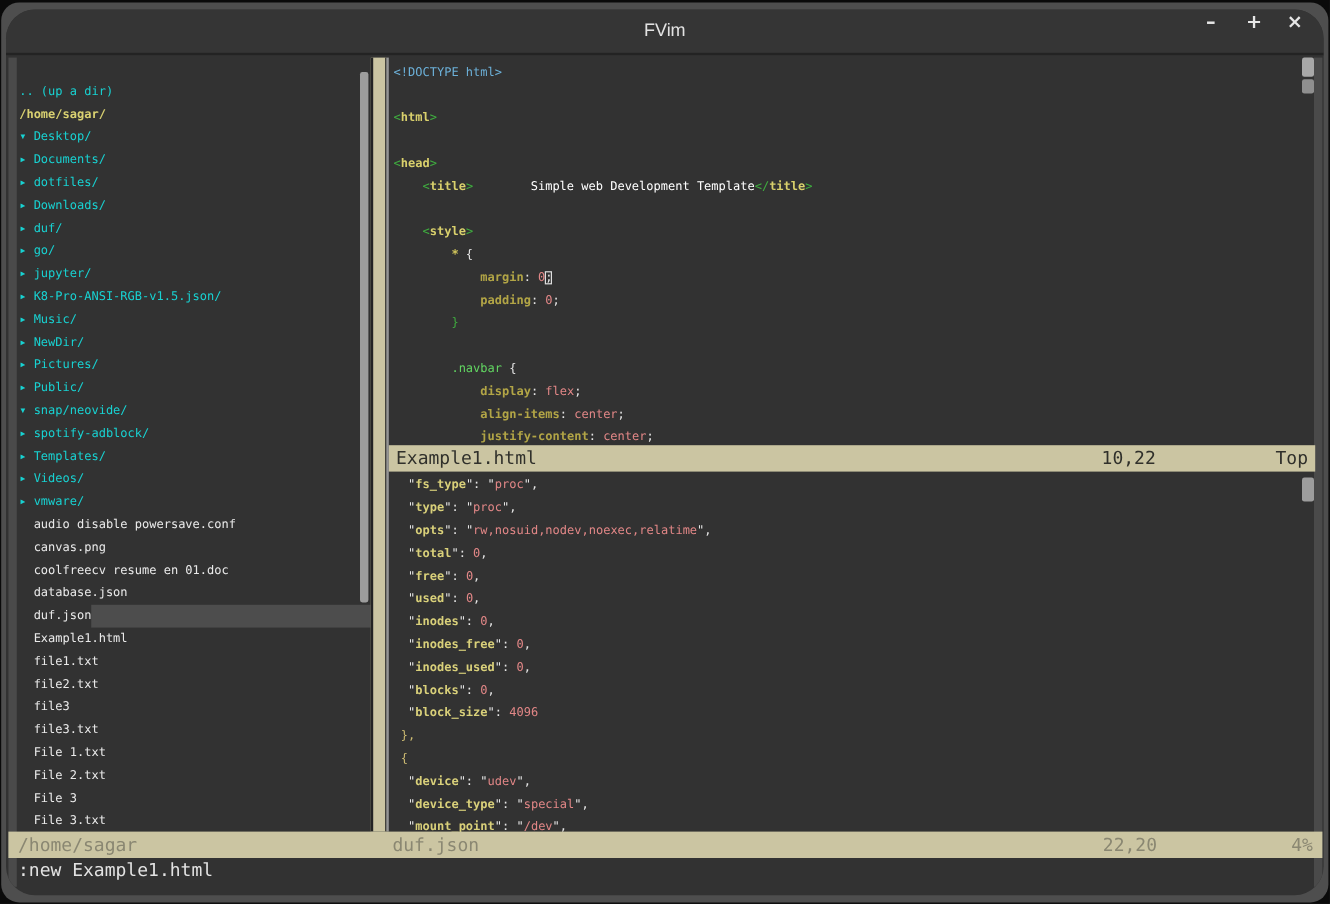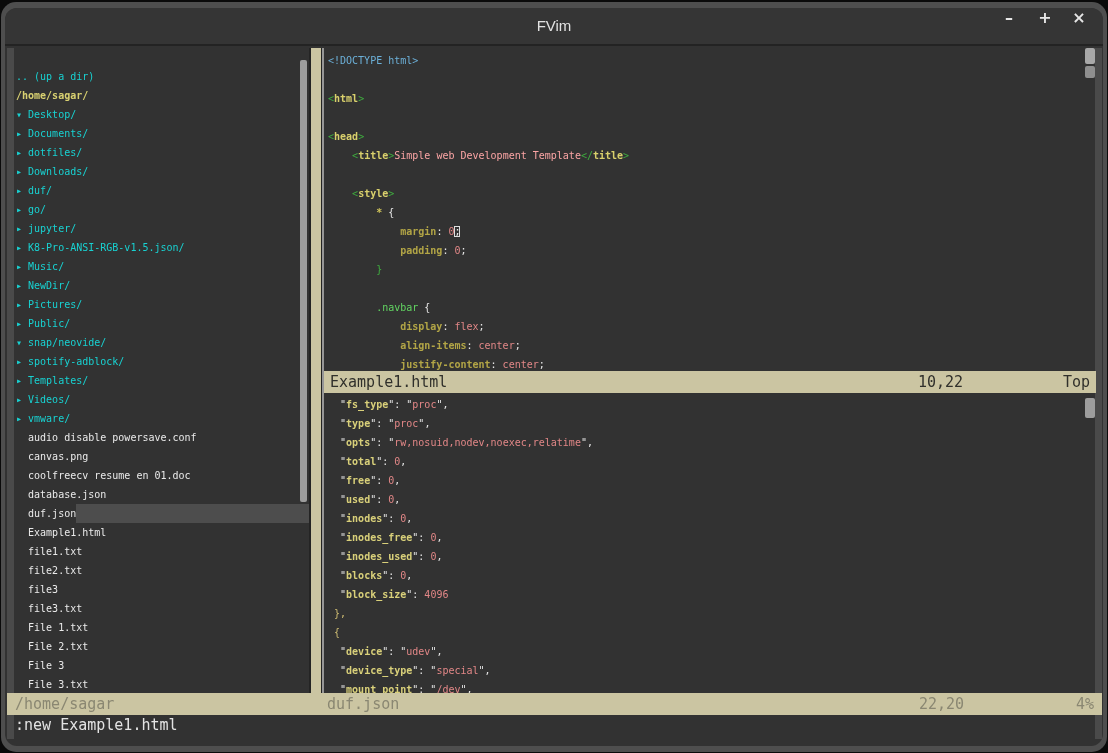--- a/index.html
+++ b/index.html
@@ -1,21 +1,21 @@
 <!DOCTYPE html>
 <html><head>
 <meta charset="utf-8">
 <style>
   * { margin:0; padding:0; box-sizing:border-box; }
   html,body { width:1108px; height:753px; background:#0a0a0a; overflow:hidden;
               font-family:"DejaVu Sans Mono","DejaVu Sans",monospace; }
   .frame { position:absolute; left:1px; top:2px; right:1px; bottom:1px;
            border-radius:15px; background:#4e4e4e; }
   .window { position:absolute; left:4px; top:6px; right:4px; bottom:6px;
-            border-radius:12px; background:#323232; overflow:hidden;text-decoration:underline; }
+            border-radius:24px; background:#323232; overflow:hidden;text-decoration:underline; }
 
   
   .titlebar { position:absolute; left:0; top:0; right:0; height:38px;
               background:#353535; border-bottom:2px solid #232323; }
   .title { position:absolute; left:0; right:0; top:9px; text-align:center;
            color:#e2e2e2; font:15px "Liberation Sans",sans-serif; }
   .winbtn { position:absolute; top:0; width:30px; height:38px; line-height:38px;
             text-align:center; color:#e6e6e6; font:bold 16px "DejaVu Sans",sans-serif;
             cursor:default; }
   .btn-min { left:989px; } .btn-max { left:1025px; } .btn-close { left:1059px; }
@@ -45,21 +45,21 @@
   .sep-line { position:absolute; left:317px; top:40px; width:2px; height:645px; background:#969696; }
 
   
   .code-area { position:absolute; font-size:10px; }
   .code-top    { left:323px; top:43px;  width:760px; }
   .code-bottom { left:323px; top:387px; width:760px; }
   .code-line { height:19px; line-height:19px; white-space:pre; color:#e6e6e6; }
   .tk-blue    { color:#6cb0d8; }
   .tk-bracket { color:#3fad3f; }
   .tk-tag     { color:#d9d06c; font-weight:bold; }
-  .tk-str     { color:#fca5a5; }
+  .tk-str     { color:#ffffff;margin-left:48px; }
   .tk-star    { color:#cfc35a; font-weight:bold; }
   .tk-prop    { color:#b2a546; font-weight:bold; }
   .tk-sel     { color:#62d662; }
   .tk-val     { color:#e28787; }
   .tk-key     { color:#d9d07a; font-weight:bold;text-align:right; }
   .tk-brace   { color:#cdbb72; }
   .tk-punc, .tk-plain { color:#e6e6e6; }
   .tk-cursor  { color:#e6e6e6; outline:1.5px solid #dedede; outline-offset:-1.5px; }
 
   

